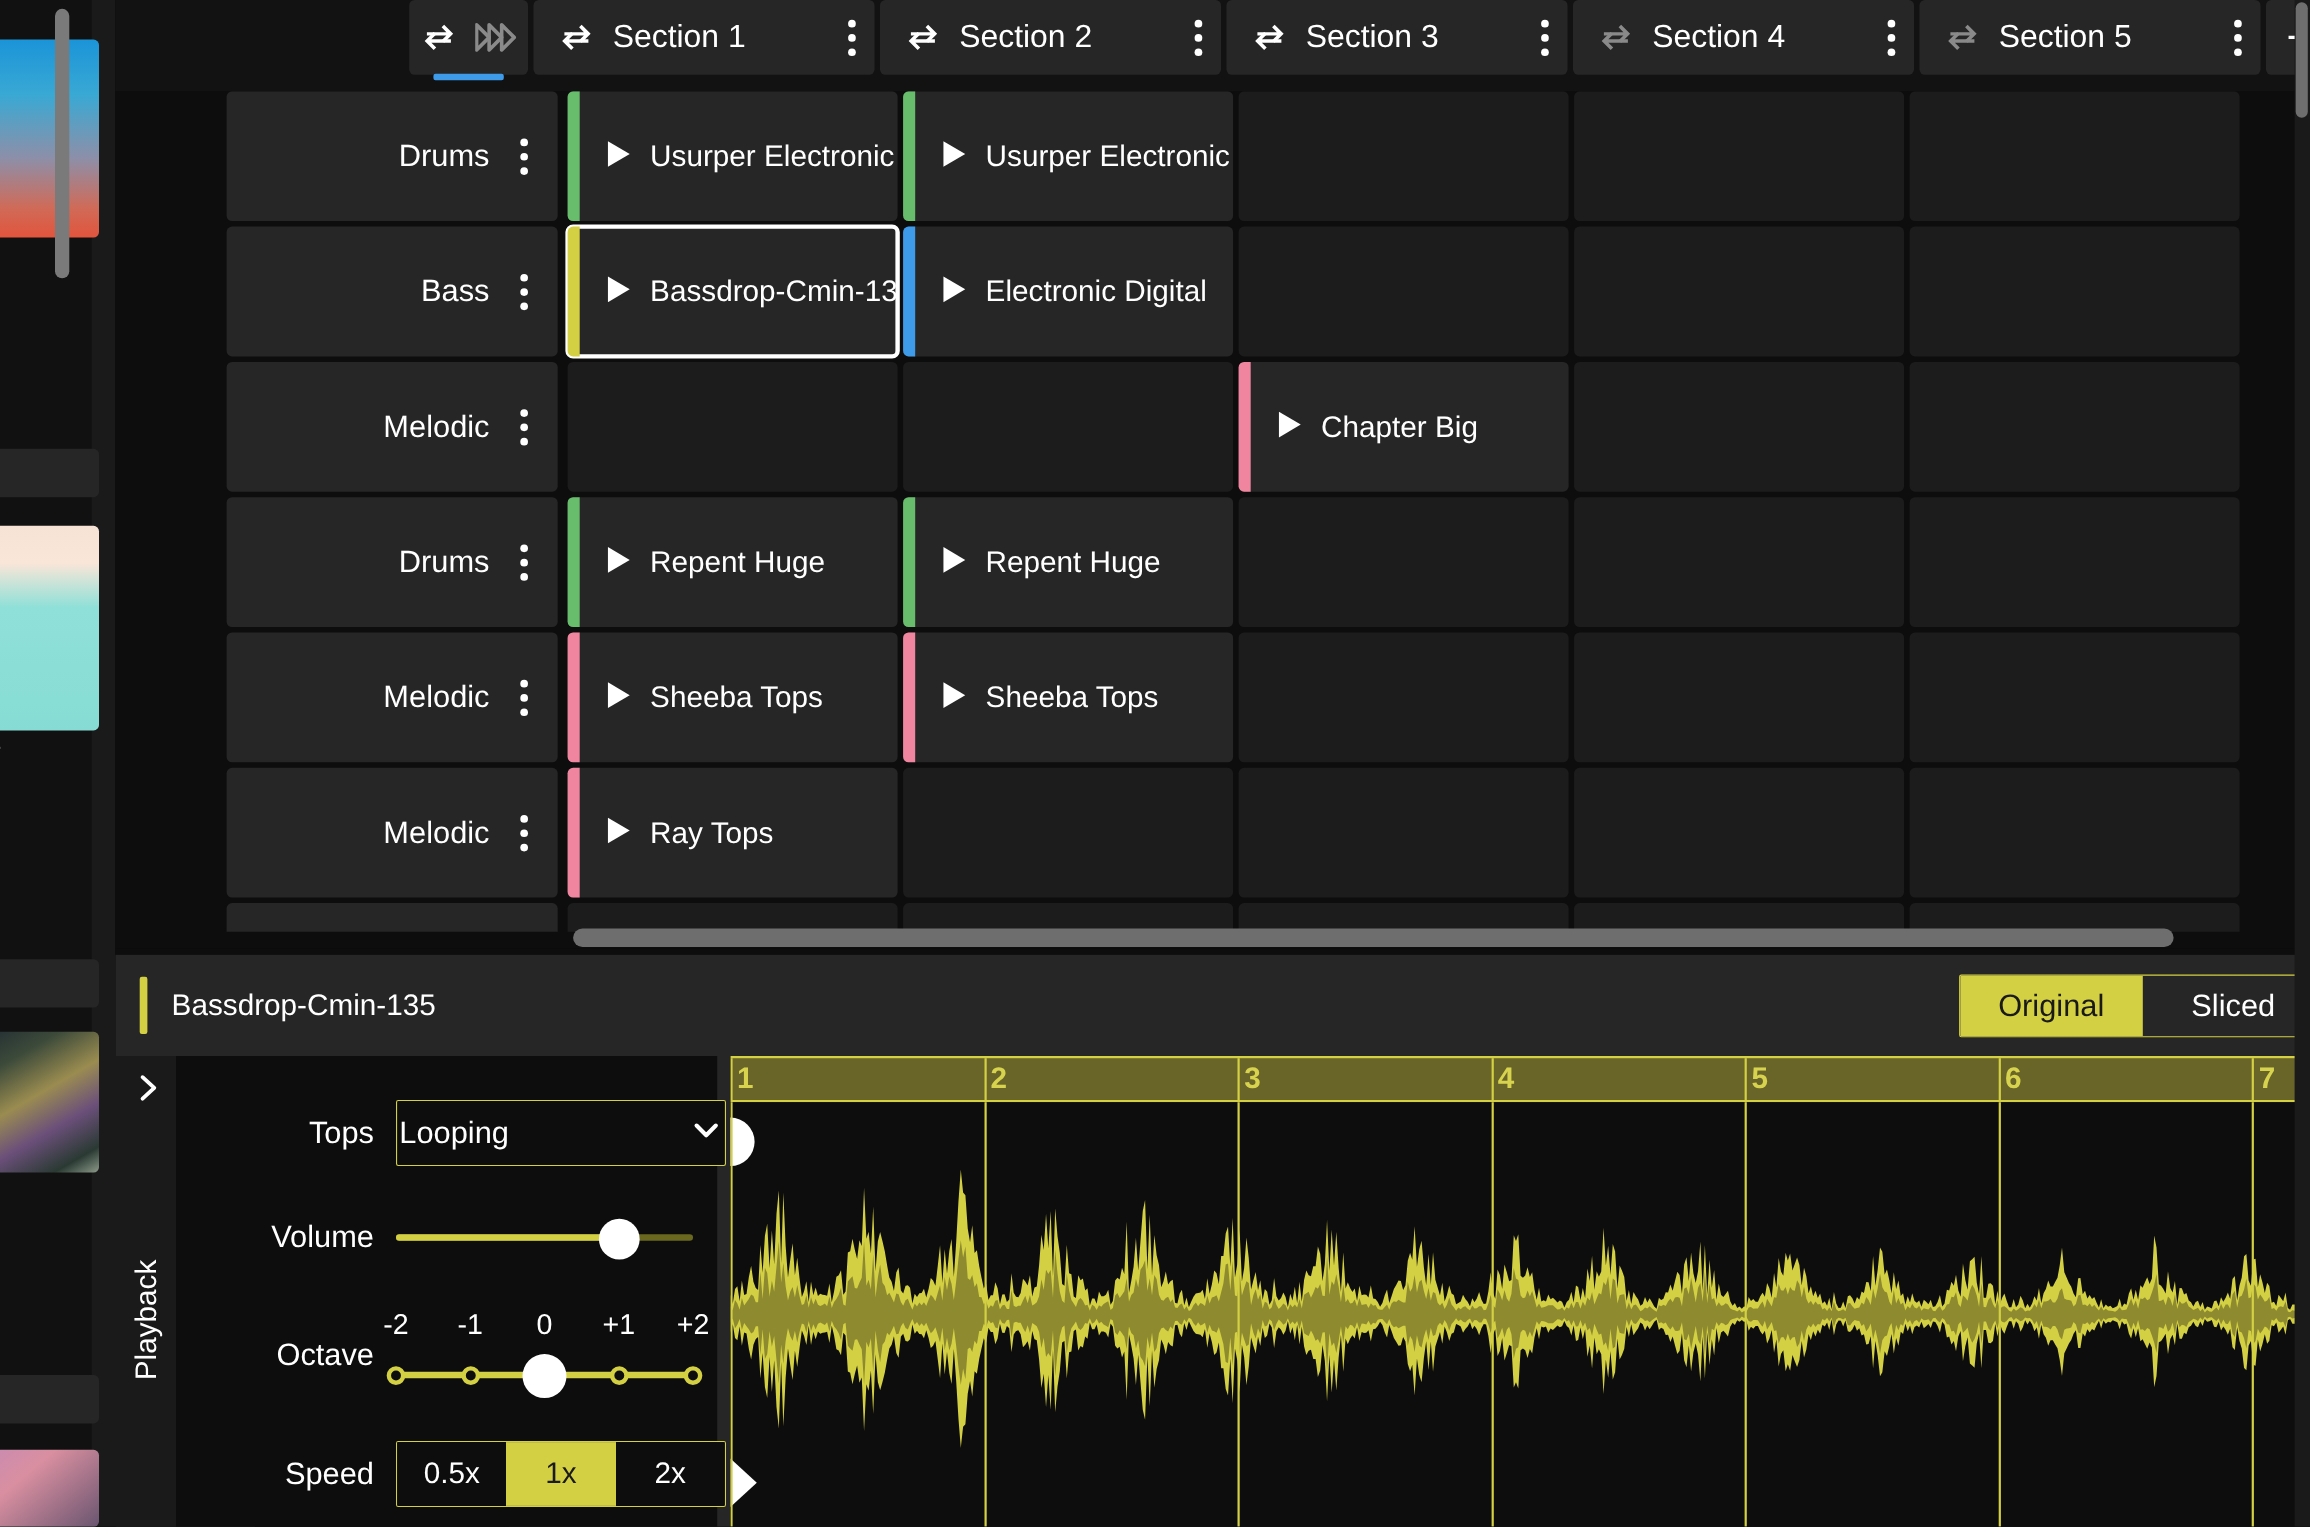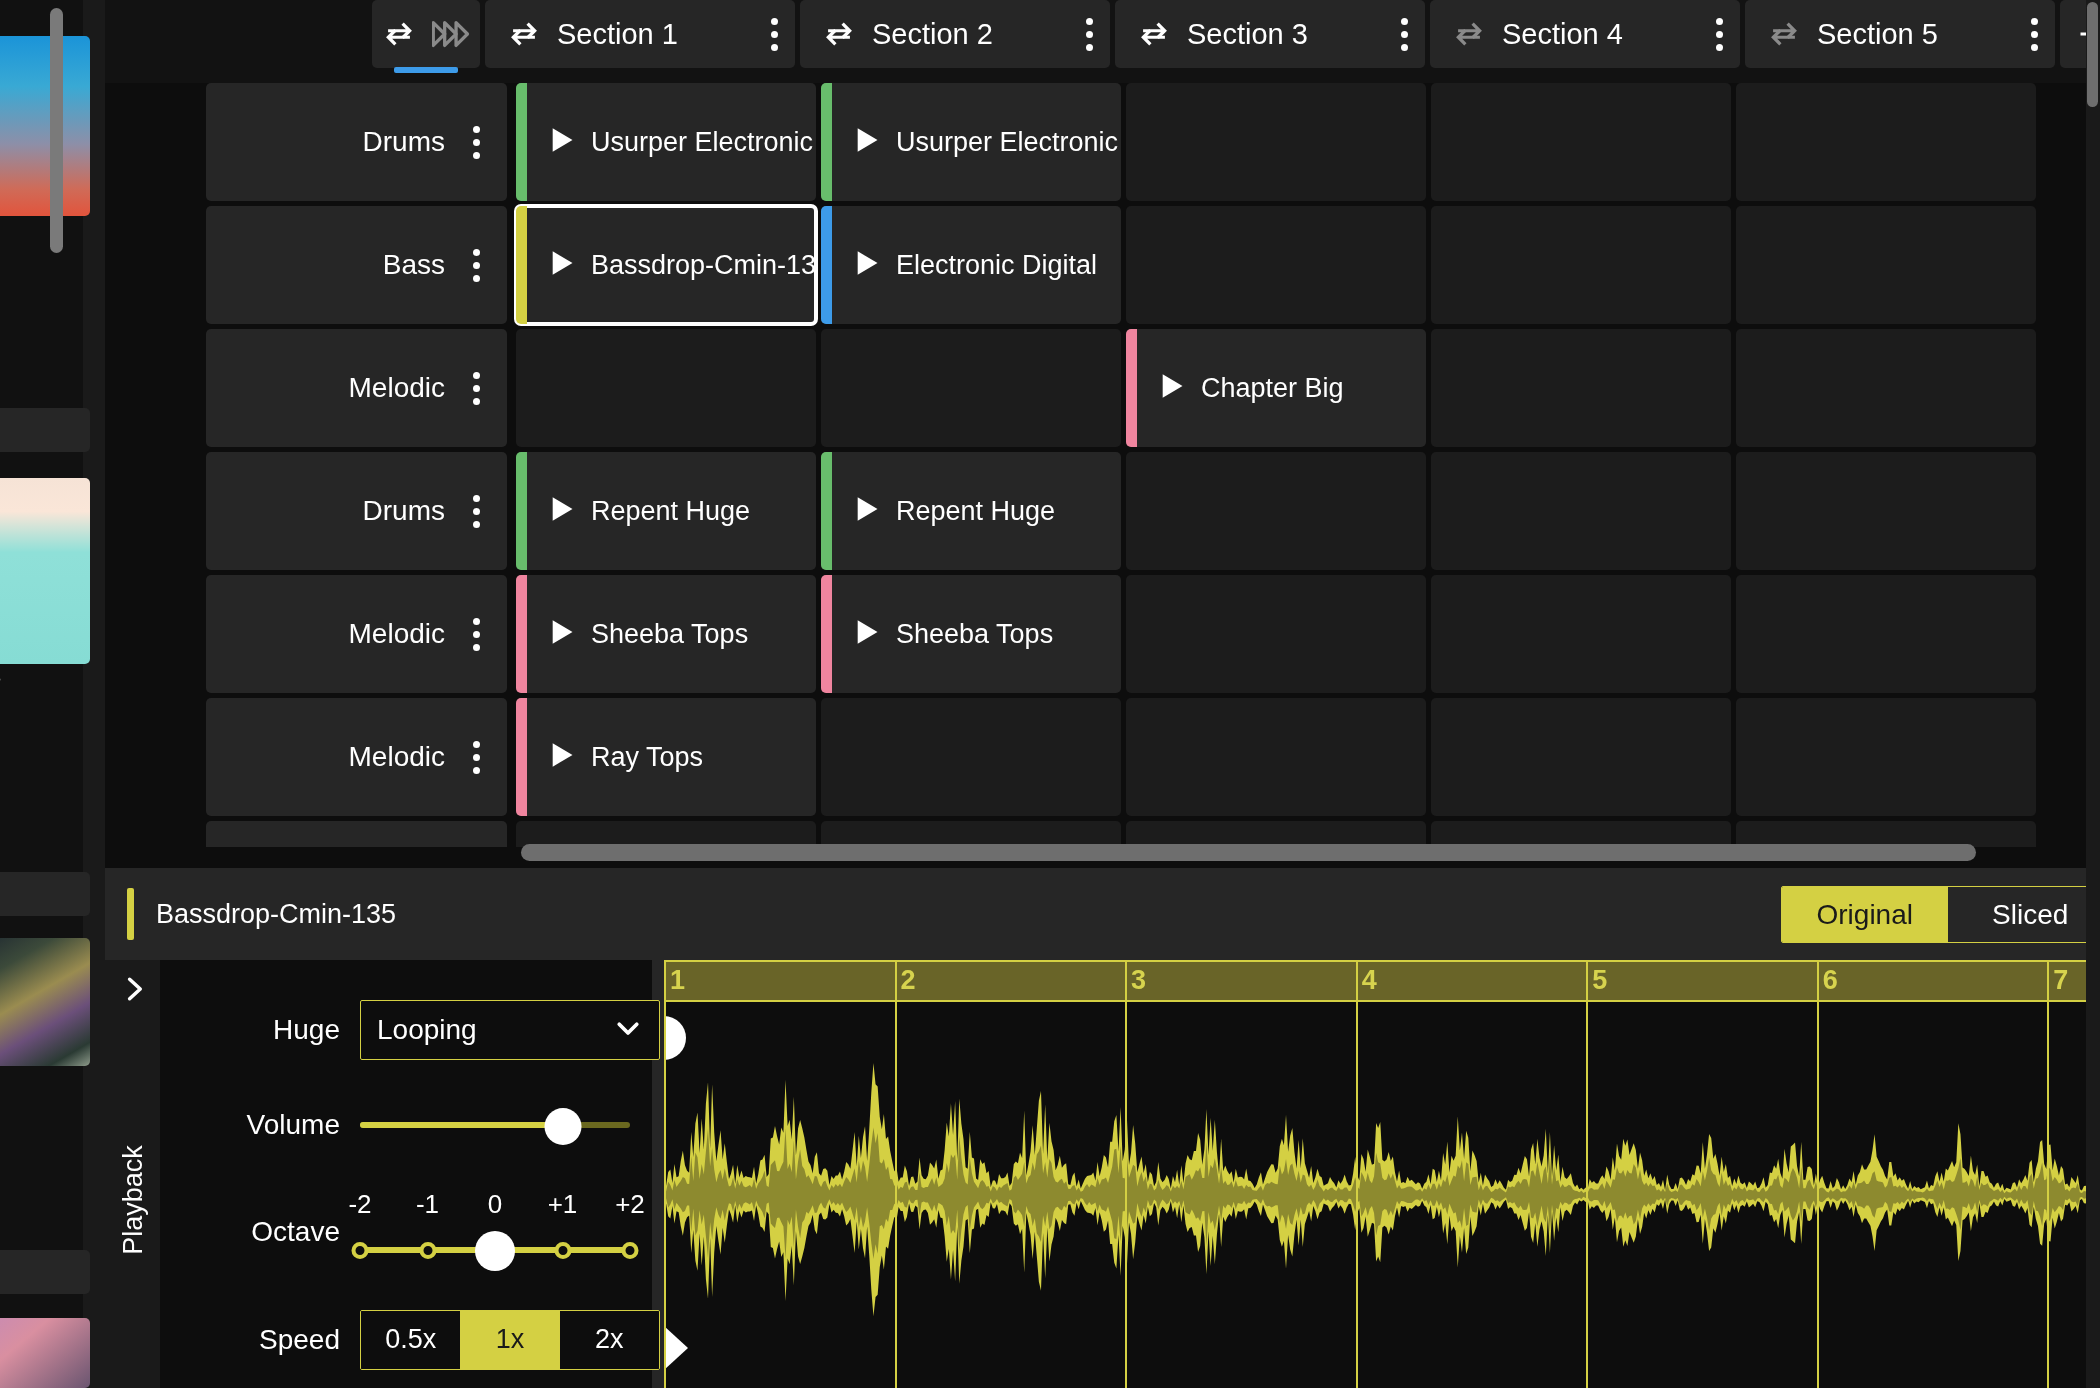--- a/index.html
+++ b/index.html
@@ -99,21 +99,21 @@
     position: absolute; left: 50%; top: 56%; transform: translate(-50%,-50%) rotate(-90deg);
     color: #ffffff; font-size: 27px; white-space: nowrap;
   }
   .pb-panel { width: 492px; flex: 0 0 492px; background: #0d0d0d; padding: 22px 0 0 0; position: relative; }
   .ctrl-row { display: flex; align-items: center; height: 95px; }
   .ctrl-label { width: 200px; flex: 0 0 200px; text-align: right; padding-right: 20px; color: #ffffff; font-size: 28px; }
   .ctrl-field { flex: 1 1 auto; padding-right: 24px; }
 
   .select-box {
     position: relative; height: 60px; border: 1px solid #d4d043; border-radius: 2px;
-    background: #0d0d0d; display: flex; align-items: center; padding: 0 16px; width: 300px;
+    background: #0d0d0d; display: flex; align-items: center; padding: 0 2px; width: 300px;
   }
   .select-val { color: #ffffff; font-size: 28px; flex: 1 1 auto; }
 
   .slider { position: relative; width: 270px; height: 46px; }
   .slider .trk { position: absolute; top: 20px; left: 0; right: 0; height: 6px; background: #6a681f; border-radius: 3px; }
   .slider .fill { position: absolute; top: 20px; left: 0; height: 6px; background: #d4d043; border-radius: 3px; }
   .slider .knob { position: absolute; top: 6px; width: 37px; height: 37px; border-radius: 50%; background: #ffffff; transform: translateX(-50%); }
 
   .octave { position: relative; width: 270px; height: 86px; }
   .oct-ticks { position: relative; height: 36px; }
@@ -448,21 +448,21 @@
             <svg viewBox="0 0 24 24" width="30" height="30">
                 <path d="M8.5 4.2 L17 12 L8.5 19.8" fill="none" stroke="#ffffff" stroke-width="2.8" stroke-linecap="round" stroke-linejoin="round"></path>
               </svg>
           </div>
           <div class="pb-vlabel">Playback</div>
         </div>
 
         <div class="pb-panel">
 
           <div class="ctrl-row">
-            <div class="ctrl-label">Huge</div>
+            <div class="ctrl-label">Tops</div>
             <div class="ctrl-field">
               <div class="select-box">
                 <span class="select-val">Looping</span>
                 <span>
                   <svg viewBox="0 0 24 24" width="30" height="30">
                       <path d="M5 9 L12 16 L19 9" fill="none" stroke="#ffffff" stroke-width="3" stroke-linecap="round" stroke-linejoin="round"></path>
                     </svg>
                 </span>
               </div>
             </div>

